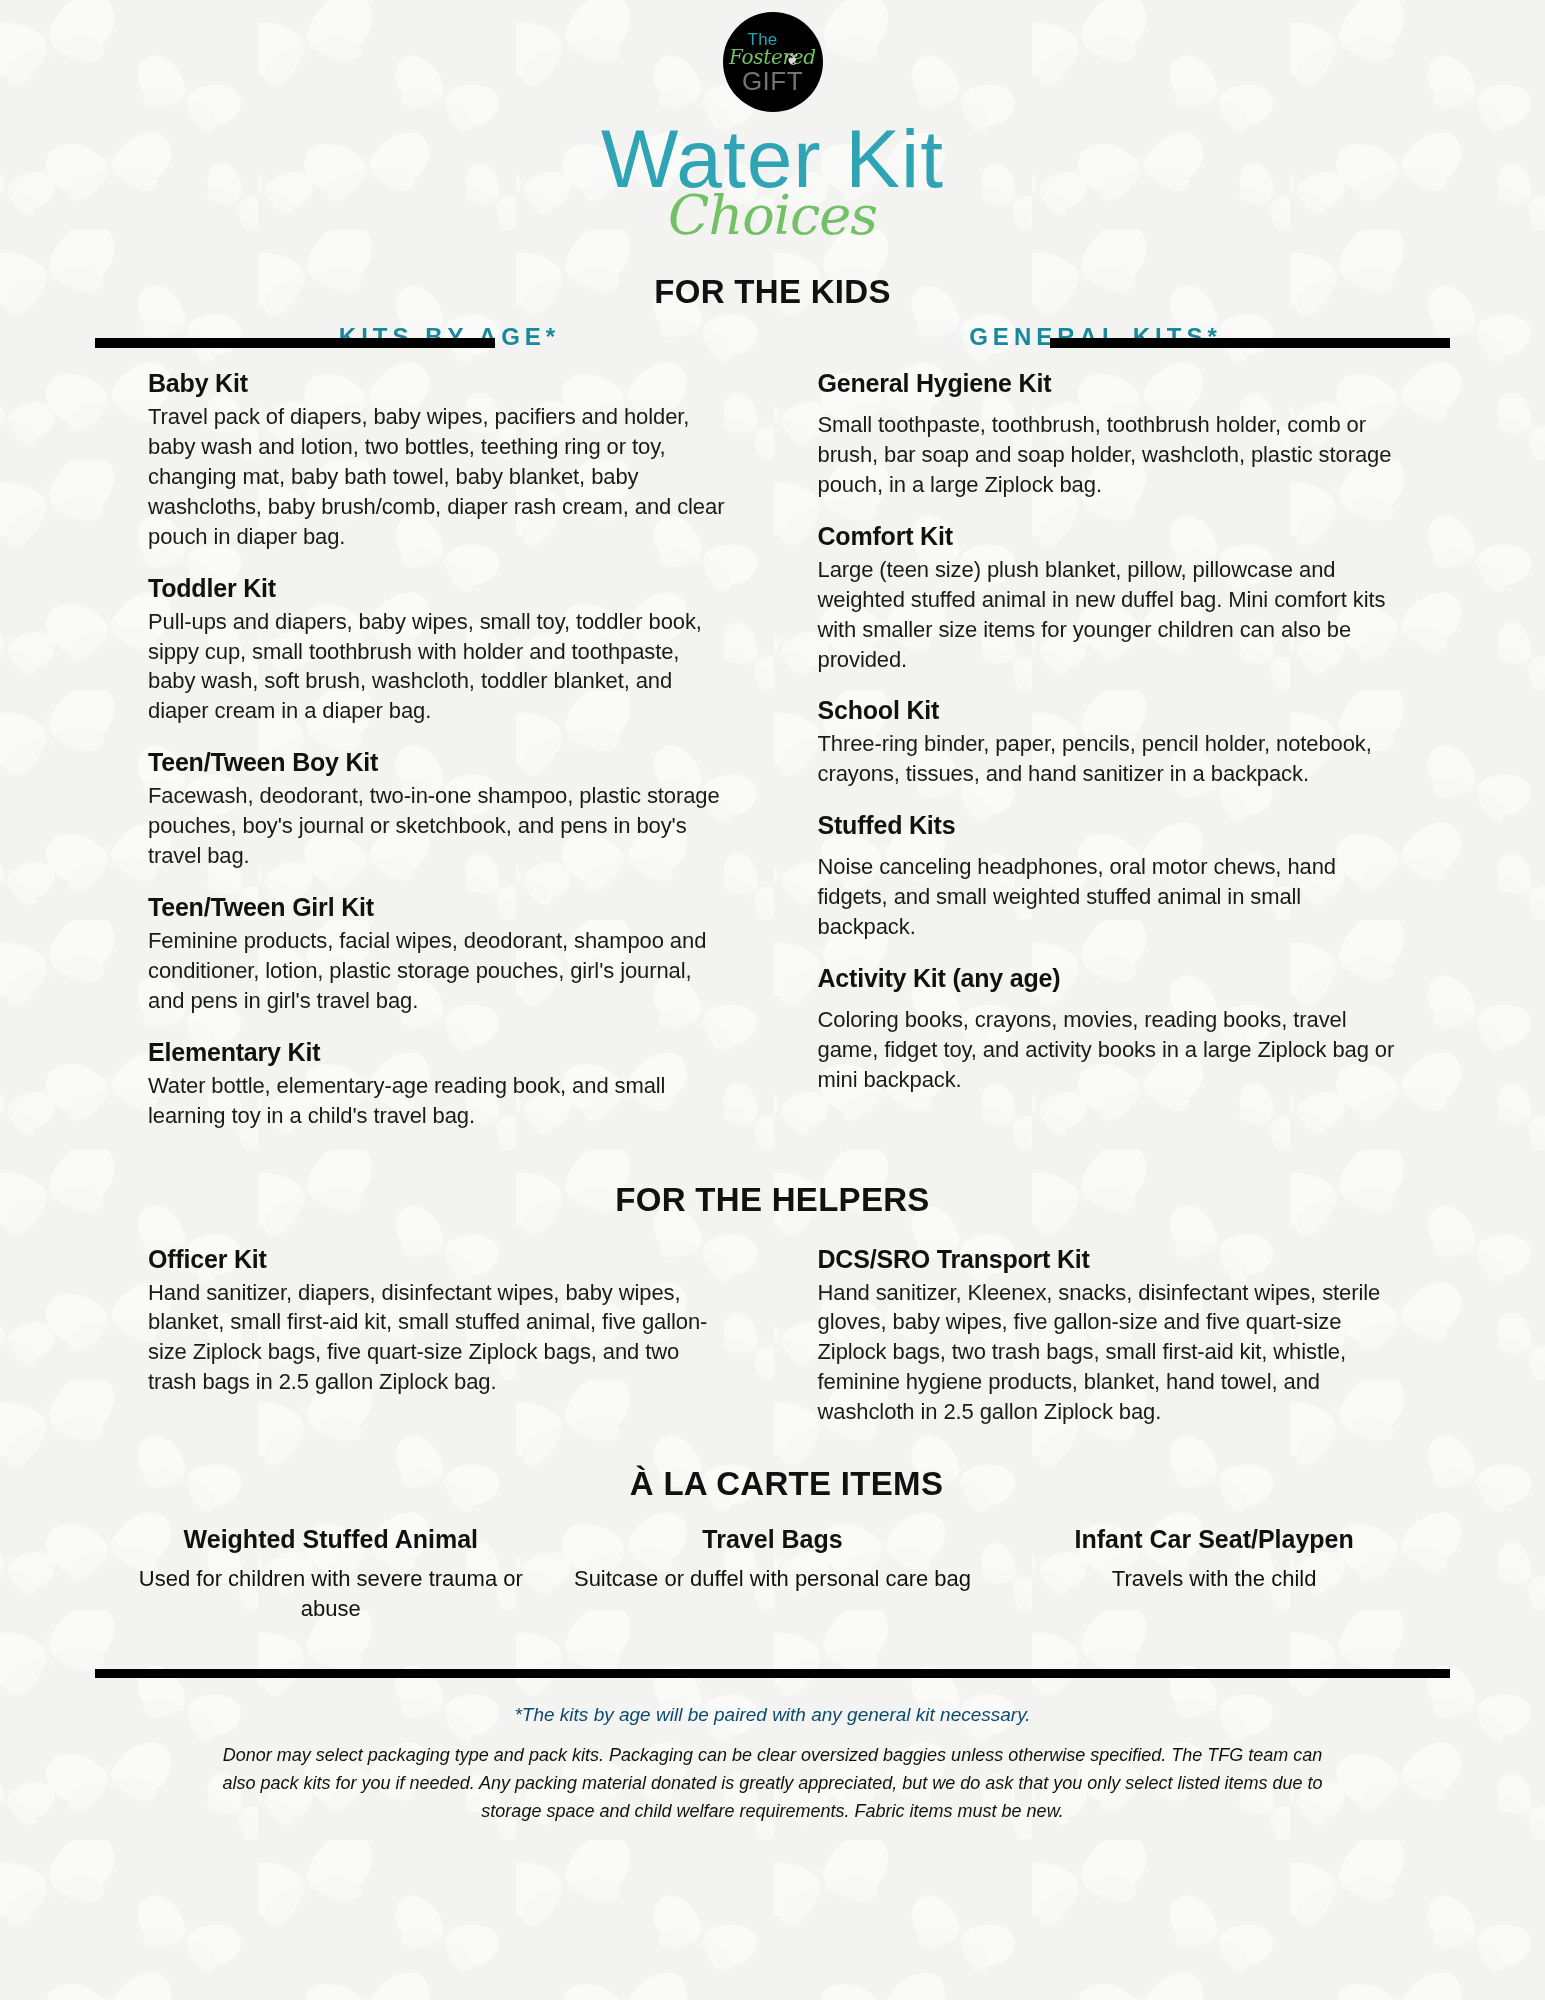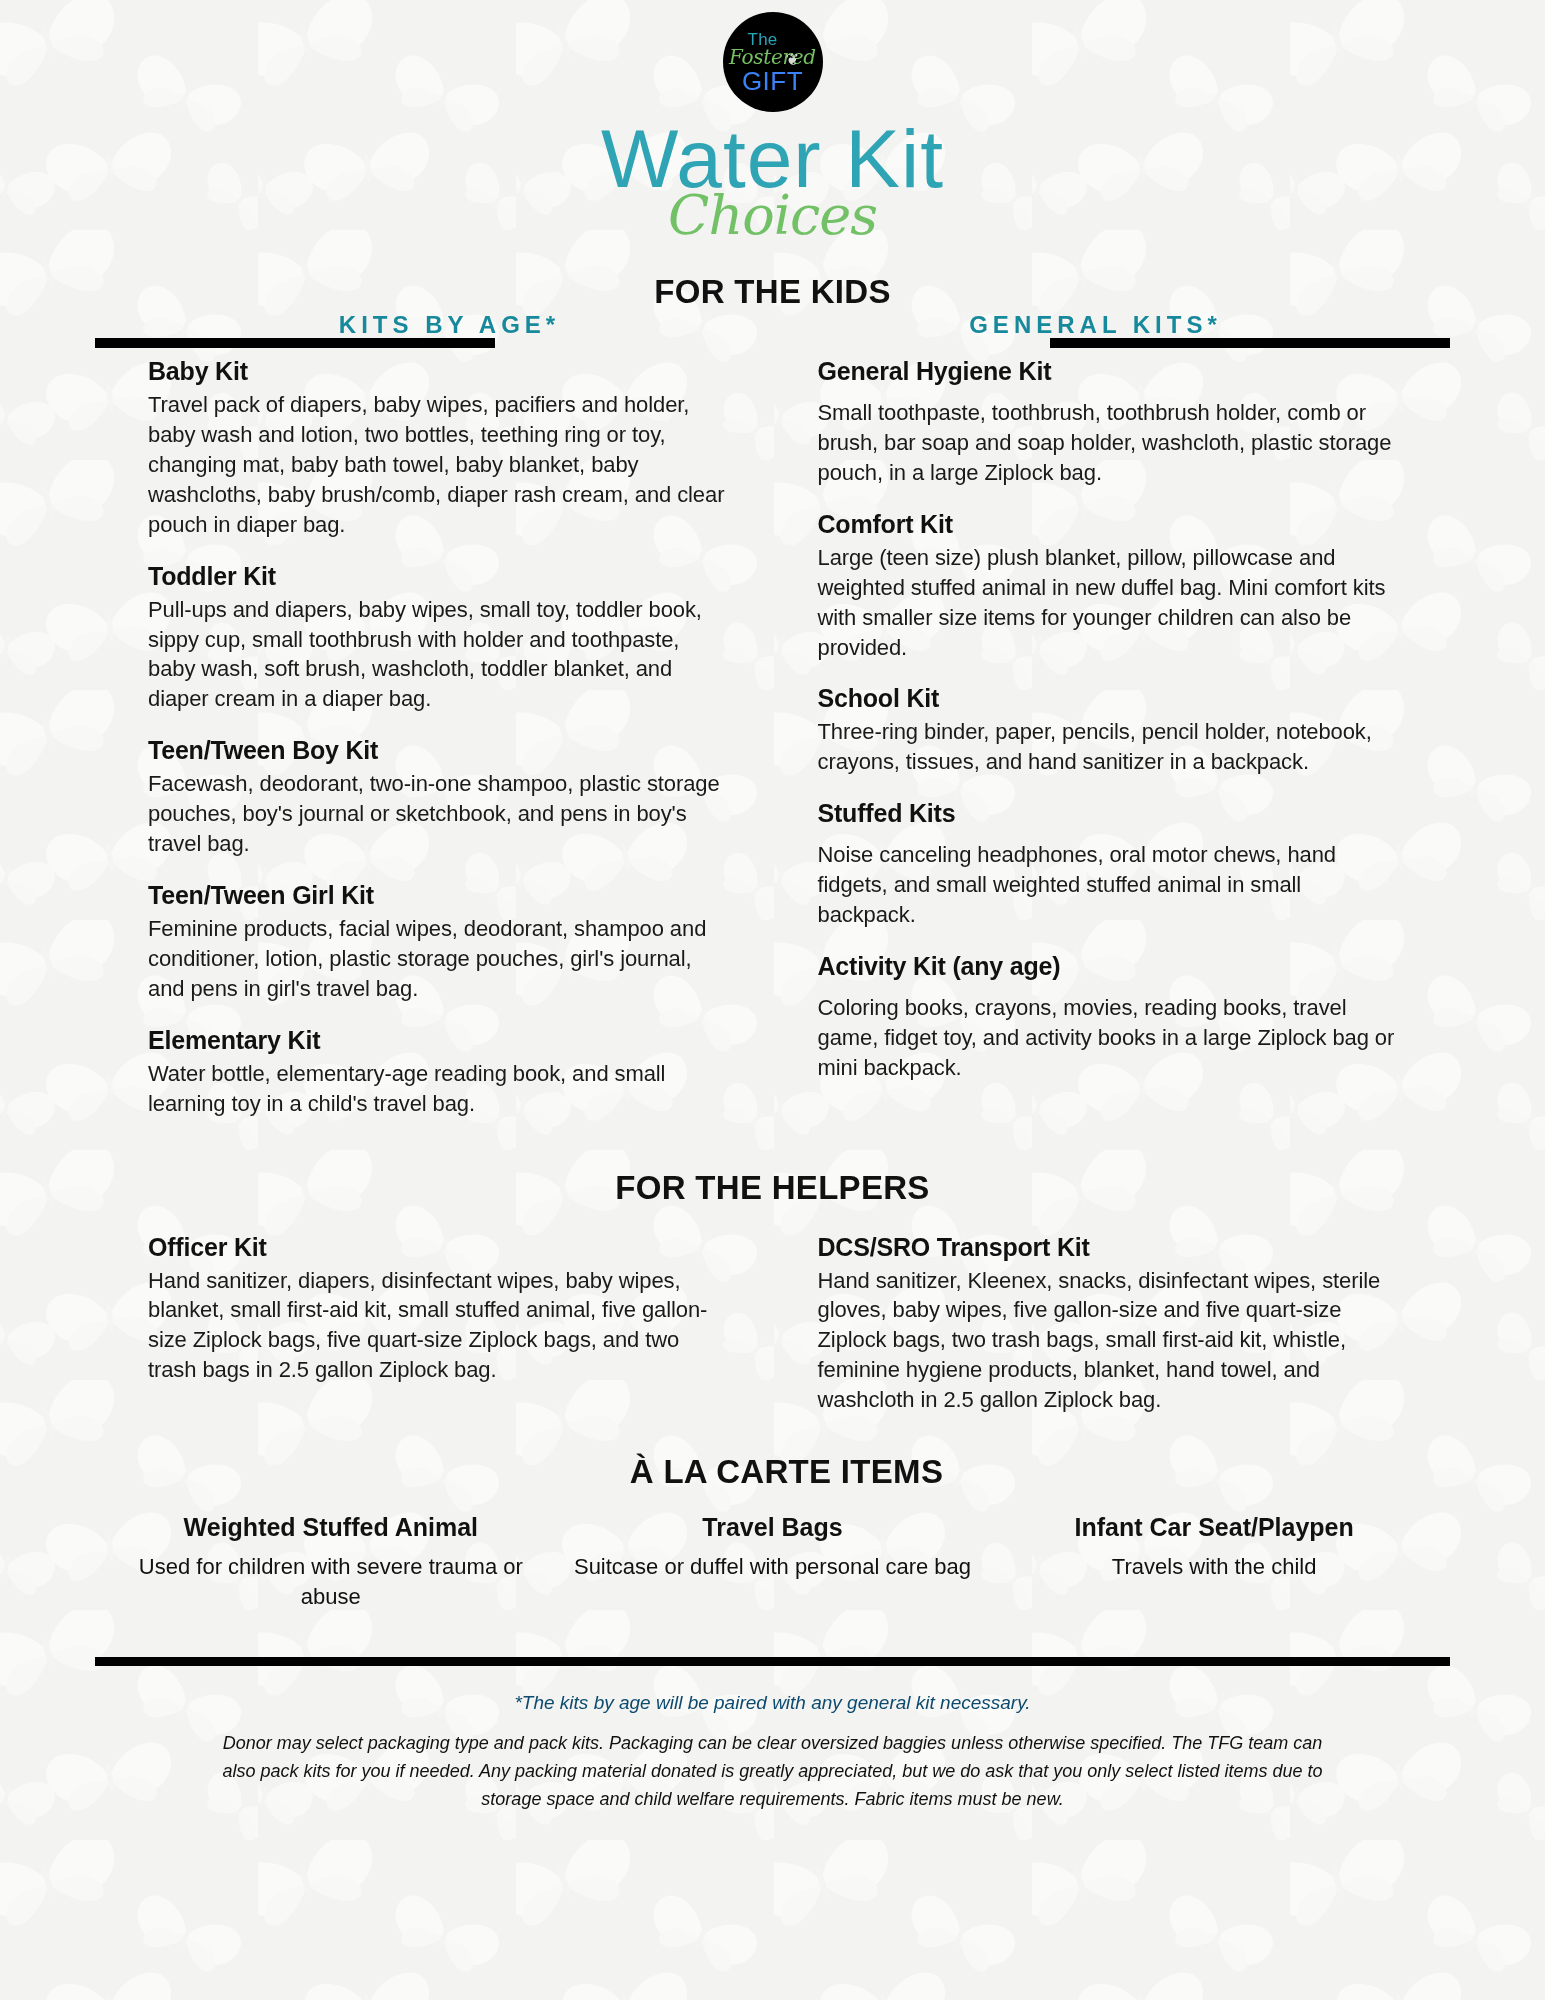--- a/index.html
+++ b/index.html
@@ -68,21 +68,21 @@
   .logo-line2 {
     font-size: 20px;
     color: #76c063;
     font-style: italic;
     font-family: "DejaVu Serif", serif;
     margin-top: -1px;
     letter-spacing: -.3px;
   }
   .logo-line3 {
     font-size: 26px;
-    color: #3b82f6;
+    color: #737373;
     letter-spacing: .5px;
     margin-top: 1px;
   }
 
   .title-block {
     position: relative;
     text-align: center;
     margin-top: 4px;
   }
   .title-main {
@@ -132,21 +132,21 @@
     grid-template-columns: 1fr 1fr;
     column-gap: 90px;
     padding: 0 148px;
   }
 
   .col-head-row {
     display: grid;
     grid-template-columns: 1fr 1fr;
     column-gap: 43px;
     padding: 0 148px;
-    margin-top: 0;
+    margin-top: 12px;
   }
   .col-head-row .ch-left  { text-align: center; }
   .col-head-row .ch-right { text-align: center; }
 
   .kit { margin-bottom: 22px; }
   .kit-name {
     font-size: 25px;
     font-weight: bold;
     letter-spacing: -.2px;
     margin-bottom: 4px;

